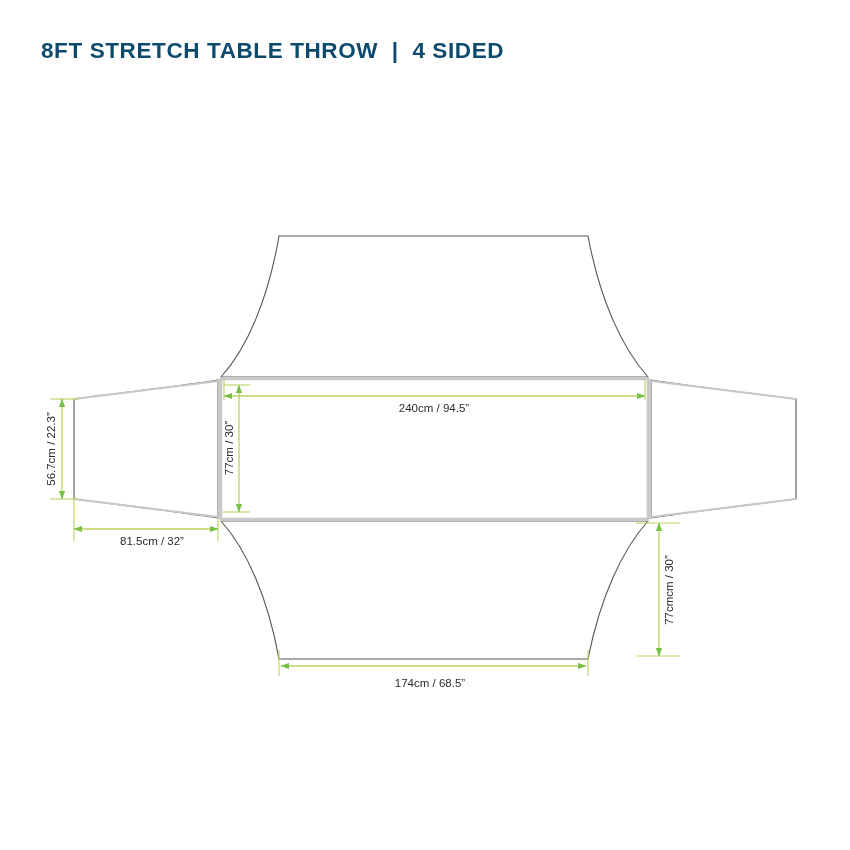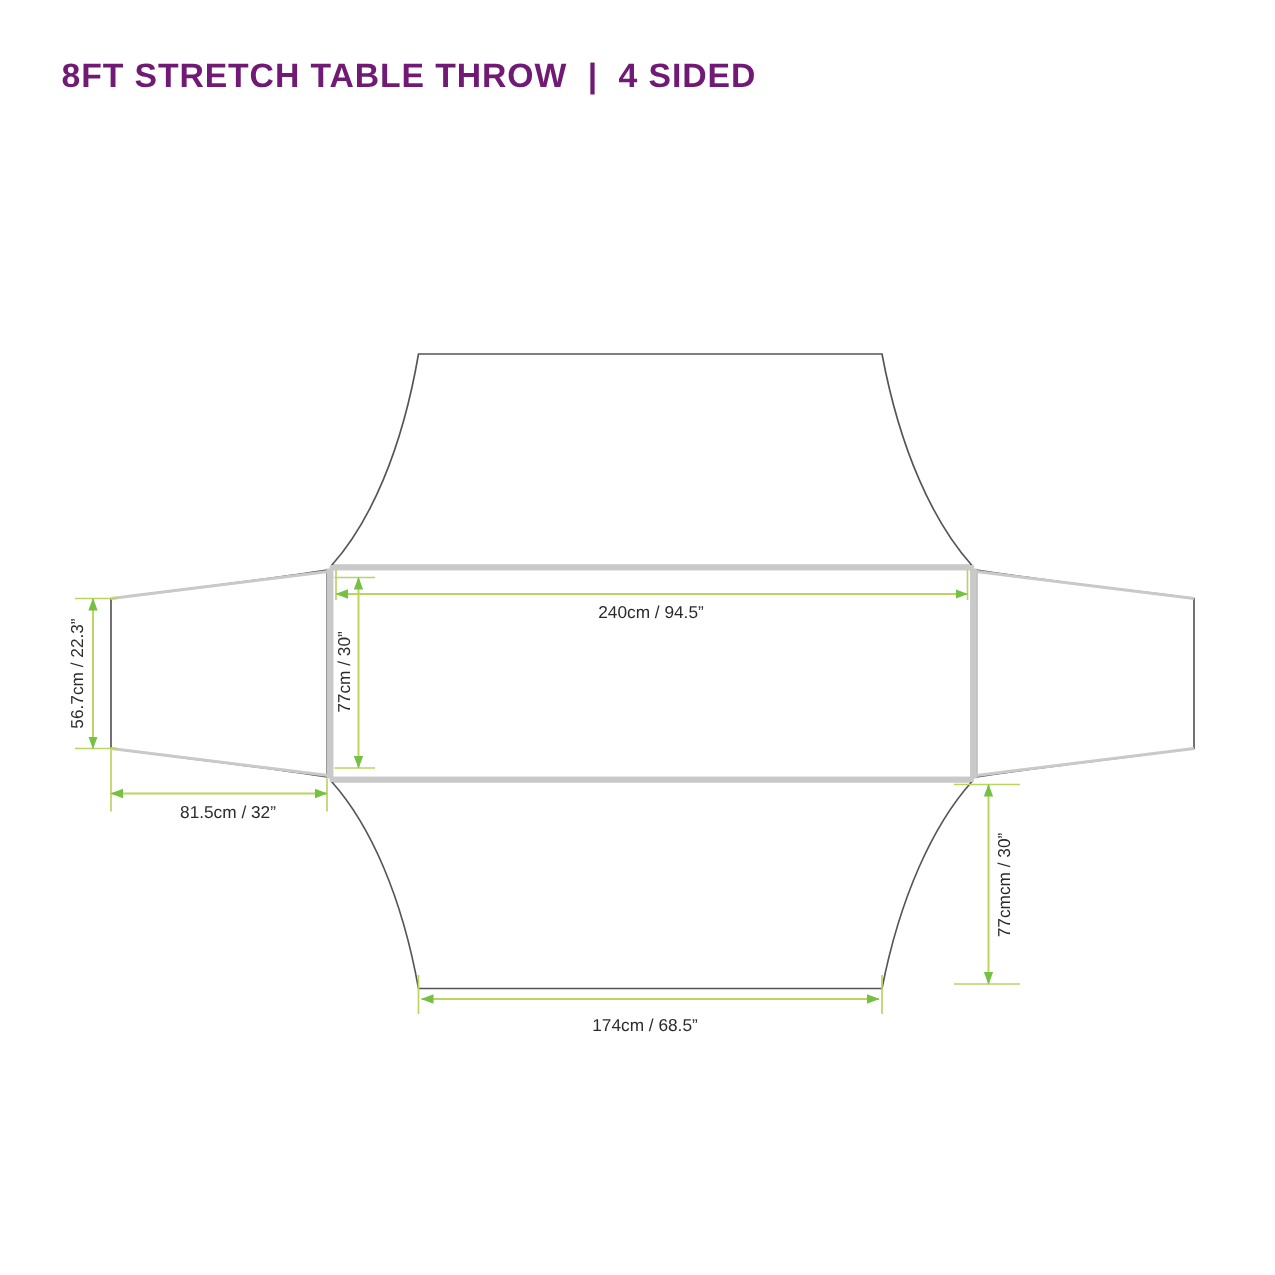--- a/index.html
+++ b/index.html
@@ -21,21 +21,21 @@
     height: 850px;
     background: #ffffff;
   }
   #page-title {
     position: absolute;
     left: 41px;
     top: 38px;
     font-size: 22.5px;
     font-weight: bold;
     letter-spacing: 0.6px;
-    color: #701a75;
+    color: #0c4a6e;
     white-space: pre;
     font-family: "Liberation Sans", "DejaVu Sans", sans-serif;
   }
   #diagram-svg {
     position: absolute;
     left: 0;
     top: 0;
     width: 850px;
     height: 850px;
     display: block;

